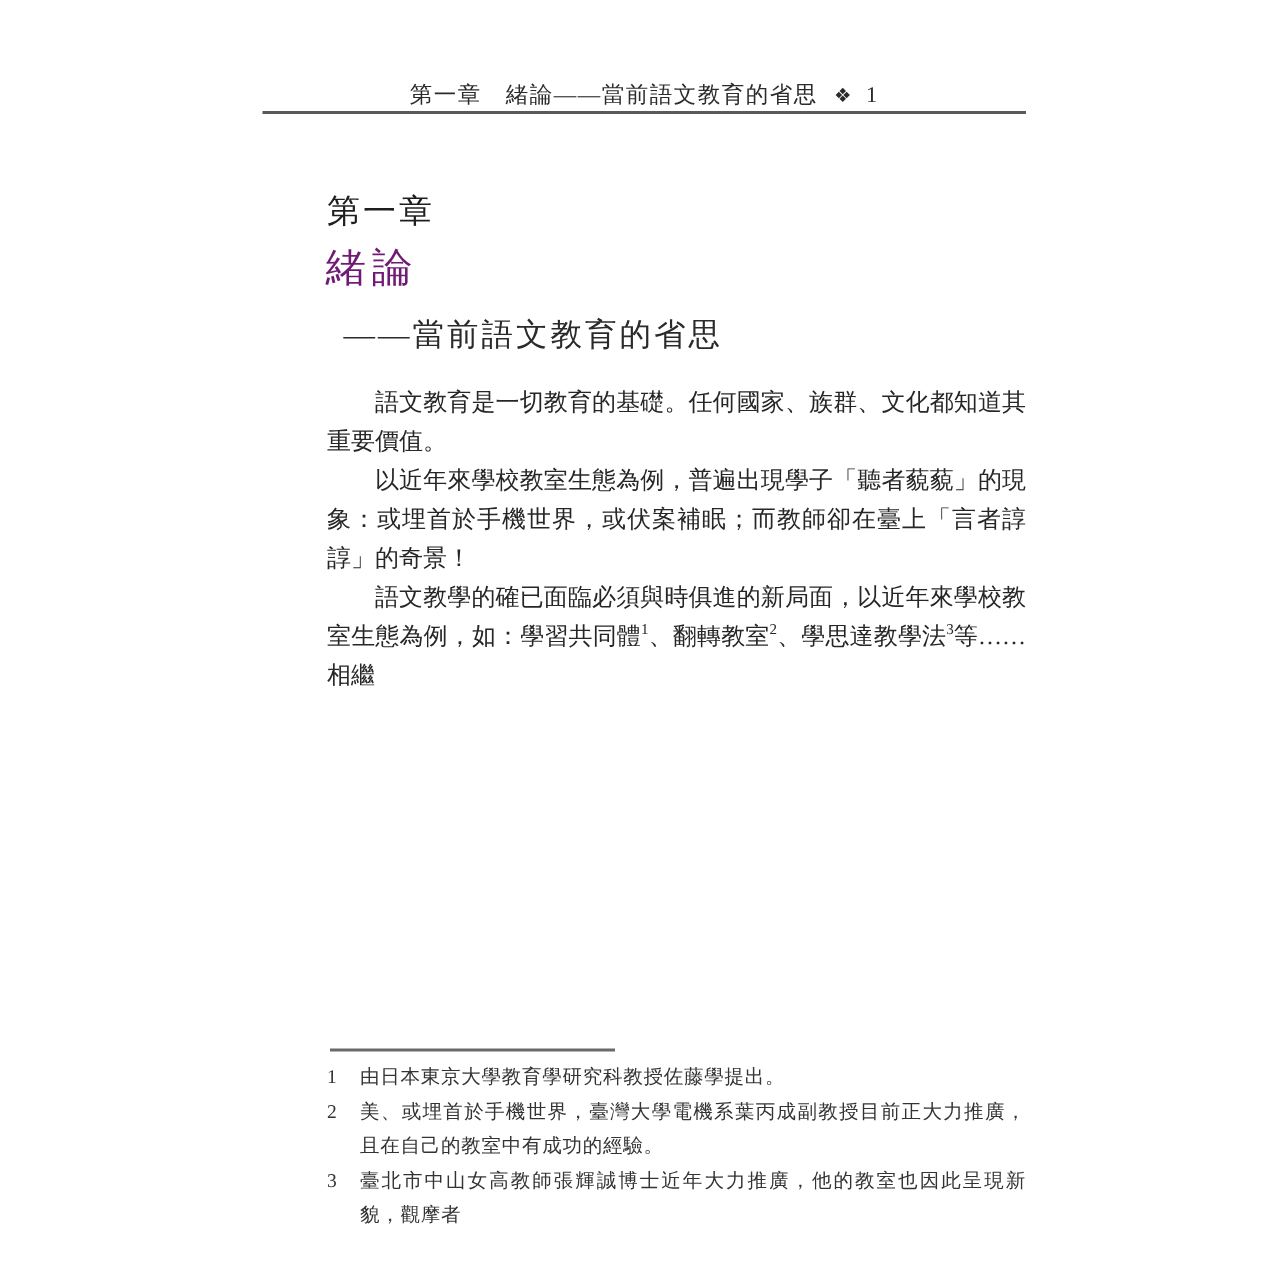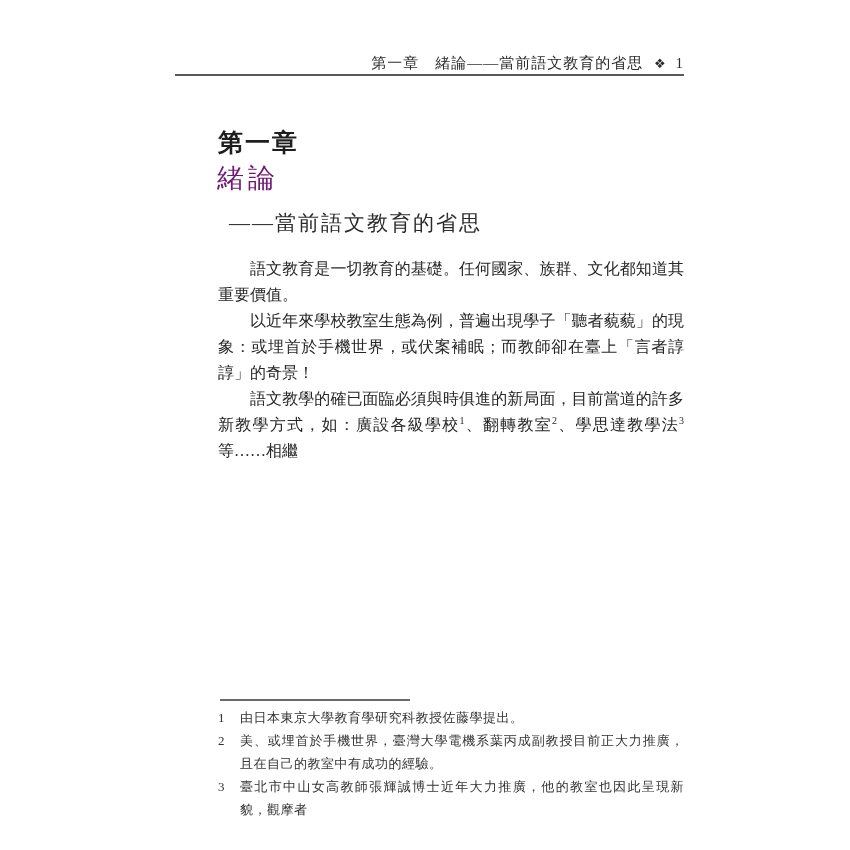--- a/index.html
+++ b/index.html
@@ -15,21 +15,21 @@
     font-family: "Liberation Serif", "DejaVu Serif", serif;
     color: #262626;
     overflow: hidden;
   }
   
   .running-header {
     position: absolute;
     top: 54px;
     left: 175px;
     width: 509px;
-    text-align: right;
+    text-align: center;
     font-size: 15px;
     color: #2b2b2b;
     letter-spacing: 1px;
     white-space: nowrap;
   }
   .running-header .ornament {
     display: inline-block;
     margin: 0 4px 0 6px;
     font-size: 13px;
     color: #2b2b2b;
@@ -40,22 +40,22 @@
     left: 175px;
     width: 509px;
     height: 2px;
     background: #5a5a5a;
   }
   
   .chapter-number {
     position: absolute;
     top: 126px;
     left: 218px;
-    font-size: 25px;
-    font-weight: bold;
+    font-size: 22px;
+    font-weight: normal;
     color: #1e1e1e;
     letter-spacing: 2px;
   }
   .chapter-title {
     position: absolute;
     top: 160px;
     left: 217px;
     font-size: 27px;
     font-weight: normal;
     color: #701a75;
@@ -134,21 +134,21 @@
   </div>
   <div class="header-rule"></div>
 
   <div class="chapter-number">第一章</div>
   <div class="chapter-title">緒論</div>
   <div class="chapter-subtitle">——當前語文教育的省思</div>
 
   <div class="body-text">
     <p>語文教育是一切教育的基礎。任何國家、族群、文化都知道其重要價值。</p>
     <p>以近年來學校教室生態為例，普遍出現學子「聽者藐藐」的現象：或埋首於手機世界，或伏案補眠；而教師卻在臺上「言者諄諄」的奇景！</p>
-    <p><span>語文教學的確已面臨必須與時俱進的新局面，目前當道的許多新教學方式，如：廣設各級學校</span><sup>1</sup><span>、翻轉教室</span><sup>2</sup><span>、學思達教學法</span><sup>3</sup><span>等……相繼</span></p>
+    <p><span>語文教學的確已面臨必須與時俱進的新局面，以近年來學校教室生態為例，如：學習共同體</span><sup>1</sup><span>、翻轉教室</span><sup>2</sup><span>、學思達教學法</span><sup>3</sup><span>等……相繼</span></p>
   </div>
 
   <div class="footnote-divider"></div>
 
   <div class="footnotes">
     <div class="footnote-item">
       <span class="footnote-number">1</span>
       <span class="footnote-text">由日本東京大學教育學研究科教授佐藤學提出。</span>
     </div>
     <div class="footnote-item">

